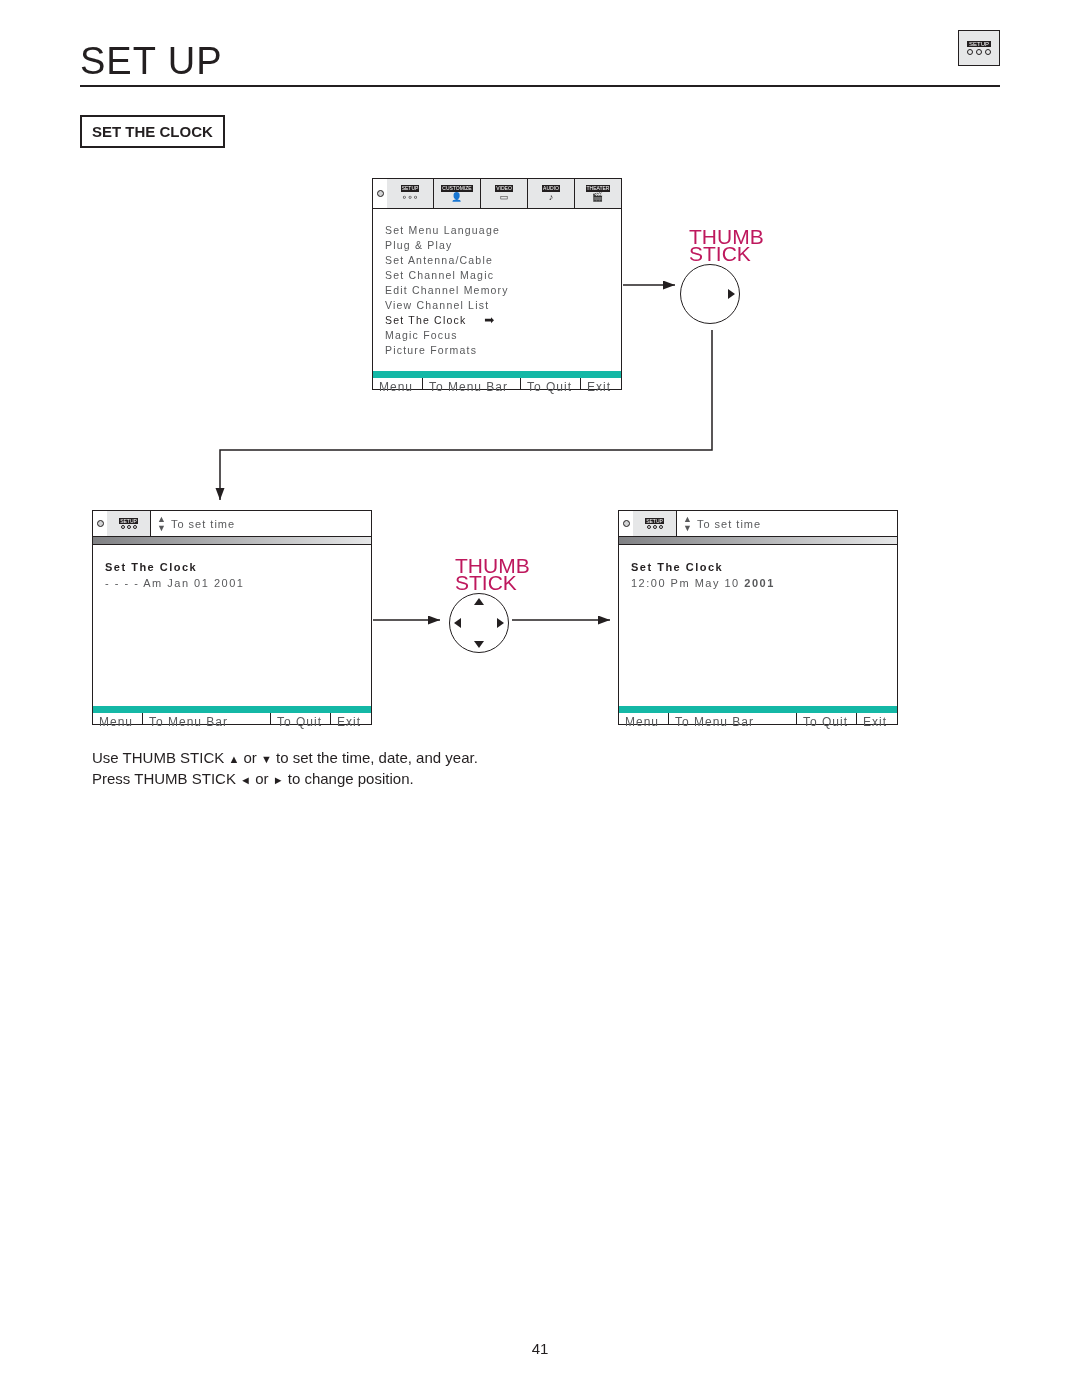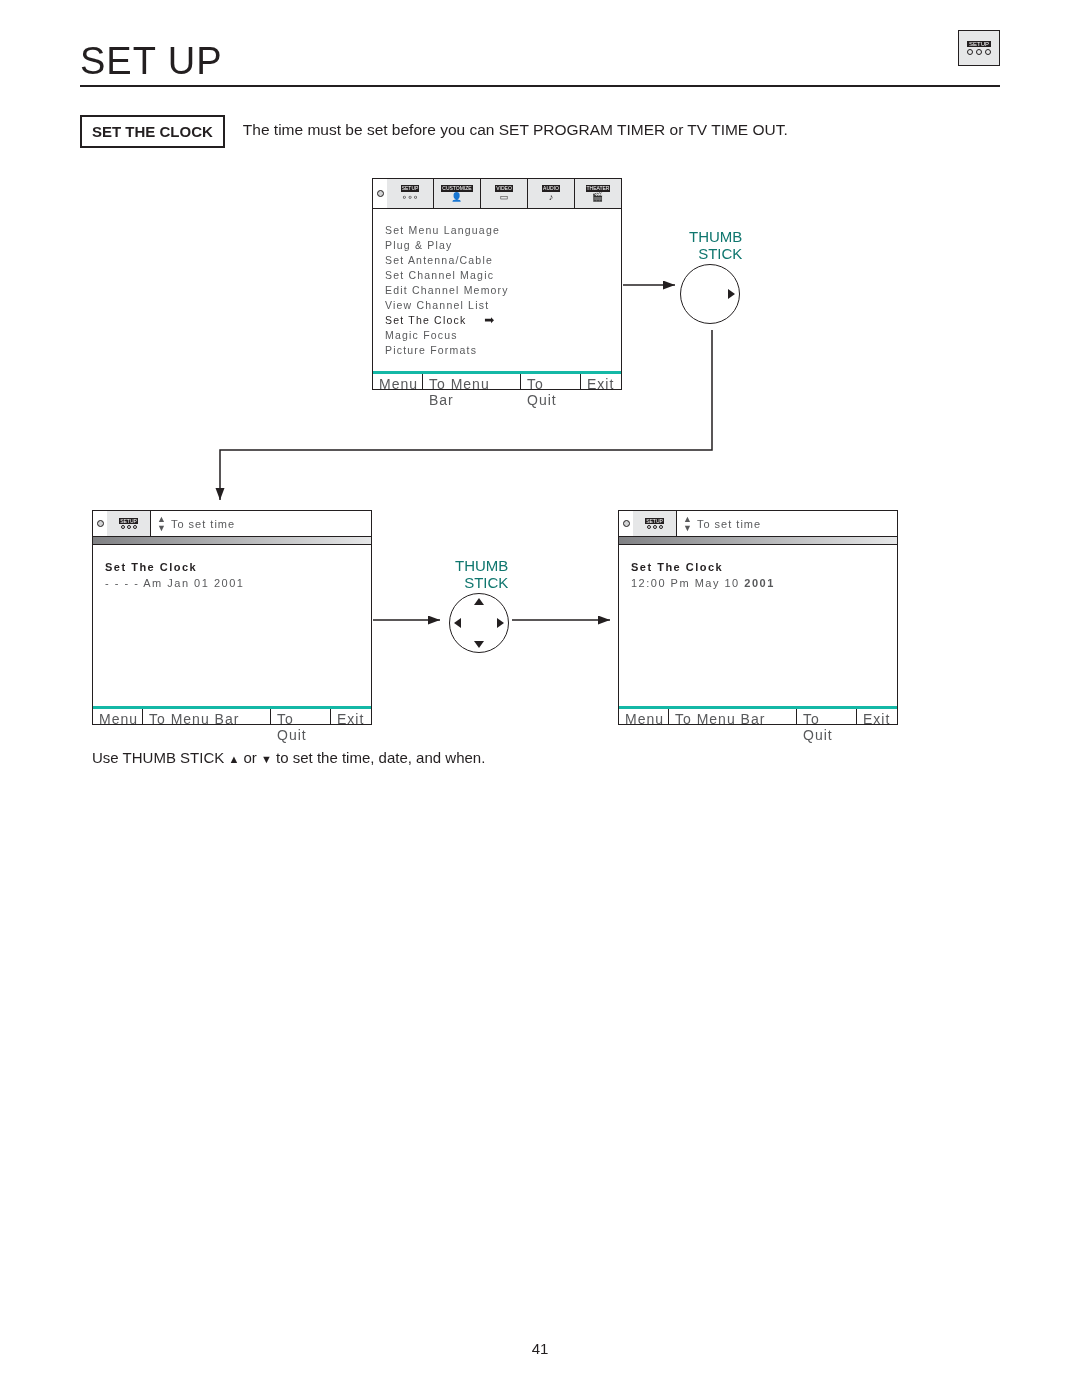--- a/index.html
+++ b/index.html
@@ -101,31 +101,31 @@
 
   .menu-list { padding: 14px 12px 8px 12px; font-size: 10.5px; letter-spacing: 1.2px; line-height: 15px; color:#58595b; }
   .menu-list .sel { font-weight: normal; color:#231f20; }
   .menu-list .arrow { margin-left: 18px; font-size: 12px; color:#231f20; }
 
   .clock-body { padding: 16px 12px; font-size:11px; letter-spacing:1.5px; color:#58595b; }
   .clock-body .hdr { font-weight:bold; color:#231f20; margin-bottom:4px; }
 
   .footer-row {
     position:absolute; bottom:0; left:0; right:0;
-    display:flex; border-top:3px solid #14b8a6; height:18px;
-    font-size:14px; letter-spacing:1px; color:#58595b;
+    display:flex; border-top:7px solid #14b8a6; height:18px;
+    font-size:12px; letter-spacing:1px; color:#58595b;
   }
   .footer-row div { border-right:1px solid #231f20; padding:2px 6px; }
   .footer-row div:last-child { border-right:none; }
   .footer-row .f1 { width: 50px; }
   .footer-row .f2 { flex:1; }
   .footer-row .f3 { width: 60px; }
   .footer-row .f4 { width: 40px; }
 
-  .thumb-label { position:absolute; font-size:15px; text-align:right; line-height:17px; color:#0f766e; }
+  .thumb-label { position:absolute; font-size:21px; text-align:left; line-height:17px; color:#be185d; }
   .tl1 { left: 689px; top: 228px; }
   .tl2 { left: 455px; top: 557px; }
 
   .thumb-circle { position:absolute; border:1.5px solid #231f20; border-radius:50%; background:#fff; }
   .tc1 { left: 680px; top: 264px; width: 60px; height: 60px; }
   .tc2 { left: 449px; top: 593px; width: 60px; height: 60px; }
   .thumb-circle .tri-r { position:absolute; right:4px; top:50%; transform:translateY(-50%); width:0;height:0;border-top:5px solid transparent;border-bottom:5px solid transparent;border-left:7px solid #231f20;}
   .thumb-circle .tri-l { position:absolute; left:4px; top:50%; transform:translateY(-50%); width:0;height:0;border-top:5px solid transparent;border-bottom:5px solid transparent;border-right:7px solid #231f20;}
   .thumb-circle .tri-u { position:absolute; top:4px; left:50%; transform:translateX(-50%); width:0;height:0;border-left:5px solid transparent;border-right:5px solid transparent;border-bottom:7px solid #231f20;}
   .thumb-circle .tri-d { position:absolute; bottom:4px; left:50%; transform:translateX(-50%); width:0;height:0;border-left:5px solid transparent;border-right:5px solid transparent;border-top:7px solid #231f20;}
@@ -145,21 +145,20 @@
       <span class="dot"></span>
       <span class="dot"></span>
     </span>
 </div>
 
 <h1 class="page-title">Set Up</h1>
 <hr class="title-rule">
 
 <div class="intro-row">
   <div class="intro-box">SET THE CLOCK</div>
-  <div class="intro-text">The time must be set before you can  SET PROGRAM TIMER or TV TIME OUT.</div>
 </div>
 
 <svg class="flow">
   <defs>
     <marker id="ah" markerWidth="10" markerHeight="10" refX="8" refY="3" orient="auto">
       <path d="M0,0 L8,3 L0,6 Z" fill="#231f20"></path>
     </marker>
   </defs>
 
   <path d="M 543 110 L 595 110" stroke="#231f20" stroke-width="1.5" fill="none" marker-end="url(#ah)"></path>
@@ -279,16 +278,17 @@
   </div>
   <div class="footer-row">
     <div class="f1">Menu</div>
       <div class="f2">To Menu Bar</div>
       <div class="f3">To Quit</div>
       <div class="f4">Exit</div>
   </div>
 </div>
 
 <div class="instructions">
-  <div><span>Use THUMB STICK </span><span class="tri">▲</span><span> or </span><span class="tri">▼</span><span> to set the time, date, and when.</span></div>
+  <div><span>Use THUMB STICK </span><span class="tri">▲</span><span> or </span><span class="tri">▼</span><span> to set the time, date, and year.</span></div>
+  <div><span>Press THUMB STICK </span><span class="tri">◄</span><span> or </span><span class="tri">►</span><span> to change position.</span></div>
 </div>
 
 <div class="page-num">41</div>
 
 </body></html>

